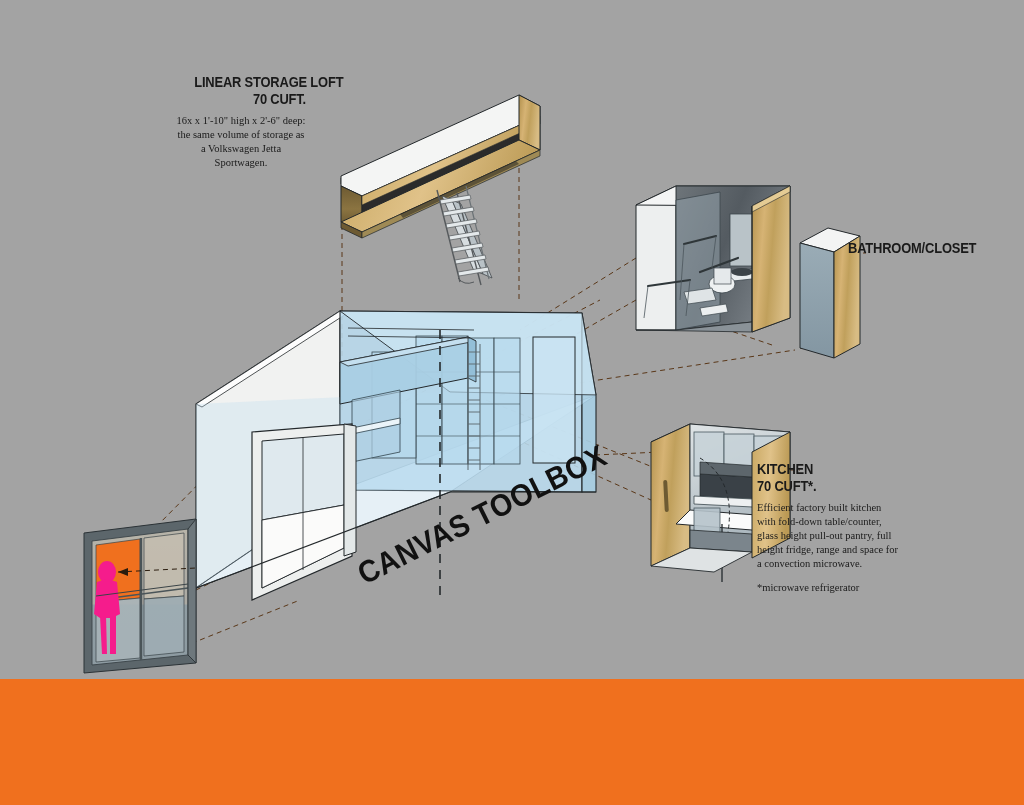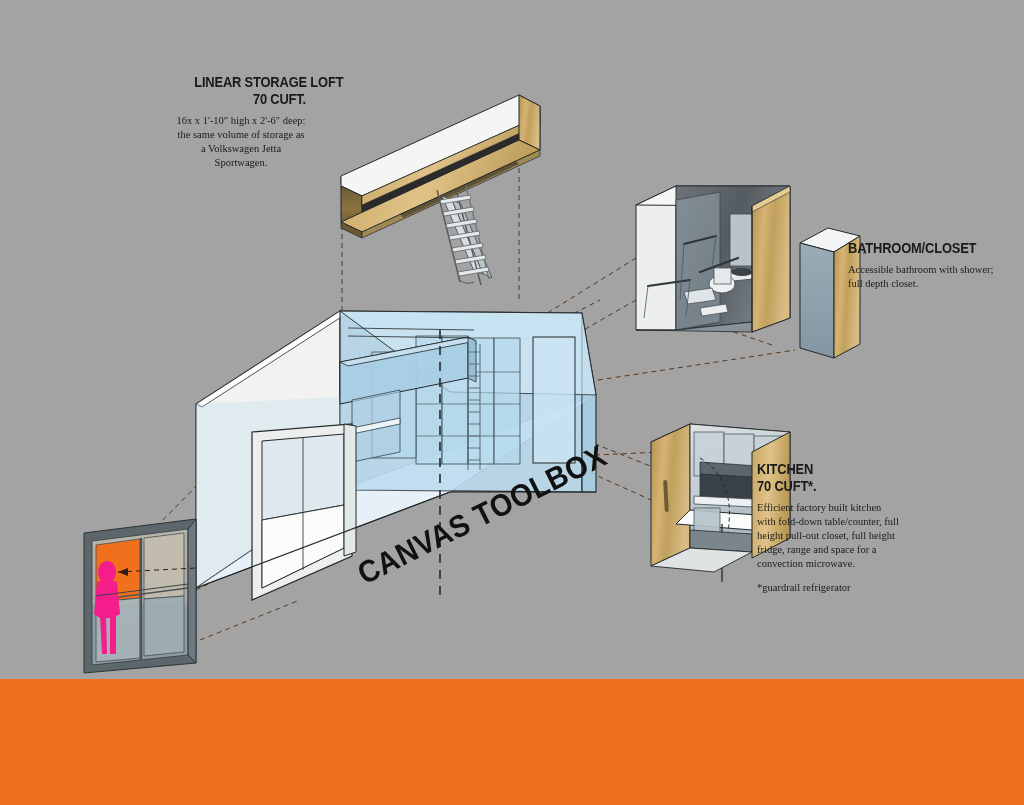--- a/index.html
+++ b/index.html
@@ -395,26 +395,25 @@
   </svg>
 
   <div class="callout ralign" id="loft-callout">
     <div class="hd right">LINEAR STORAGE LOFT</div>
     <div class="hd right">70 cuft.</div>
     <div class="sub">16x x 1'-10" high x 2'-6" deep: the same volume of storage as a Volkswagen Jetta Sportwagen.</div>
   </div>
 
   <div class="callout" id="bath-callout">
     <div class="hd">BATHROOM/CLOSET</div>
-    <div class="sub">Accessible bathroom with shower; full depth closet.</div>
   </div>
 
   <div class="callout" id="kitchen-callout">
     <div class="hd">KITCHEN</div>
     <div class="hd">70 cuft*.</div>
-    <div class="sub">Efficient factory built kitchen with fold-down table/counter, full height pull-out closet, full height fridge, range and space for a convection microwave.</div>
-    <div class="foot">*guardrail refrigerator</div>
+    <div class="sub">Efficient factory built kitchen with fold-down table/counter, glass height pull-out pantry, full height fridge, range and space for a convection microwave.</div>
+    <div class="foot">*microwave refrigerator</div>
   </div>
 
 
   <div id="main-title">CANVAS TOOLBOX</div>
 
 </div>
 
 </body></html>

